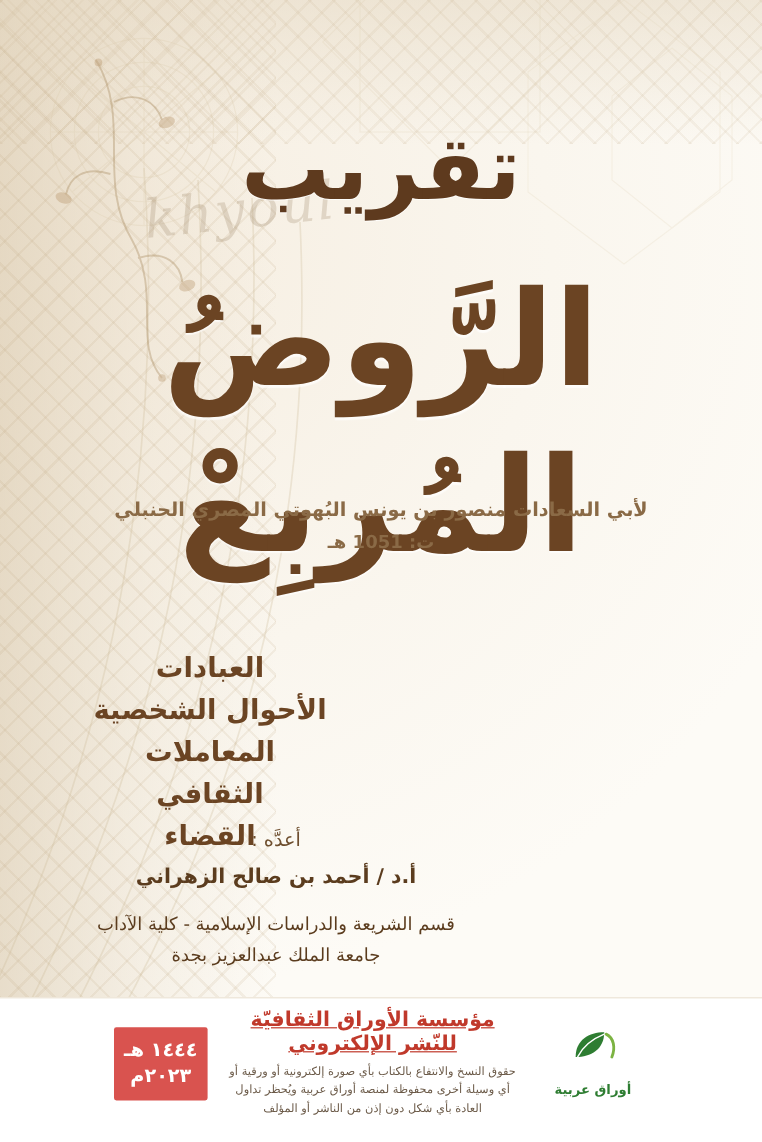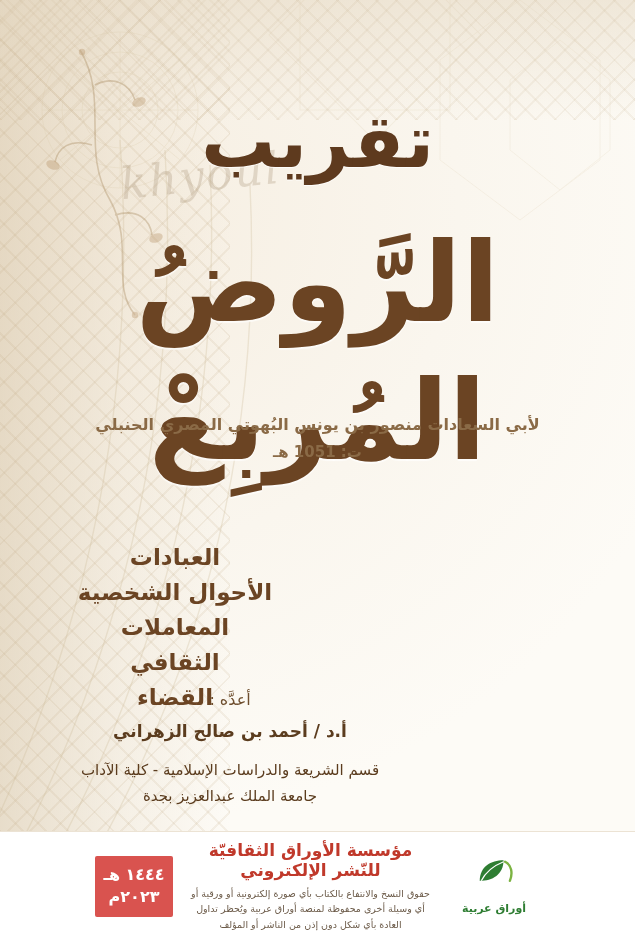--- a/index.html
+++ b/index.html
@@ -225,20 +225,21 @@
     flex: 1;
     text-align: center;
     padding: 0 12px;
     direction: rtl;
   }
   .pub-name {
     color: #c0392b;
     font-weight: bold;
     font-size: 17px;
     margin-bottom: 6px;
+    text-decoration: underline;
   }
   .pub-rights {
     color: #6b5a48;
     font-size: 9.5px;
     line-height: 1.6;
   }
   .logo-box {
     width: 92px;
     height: 58px;
     display: flex;

